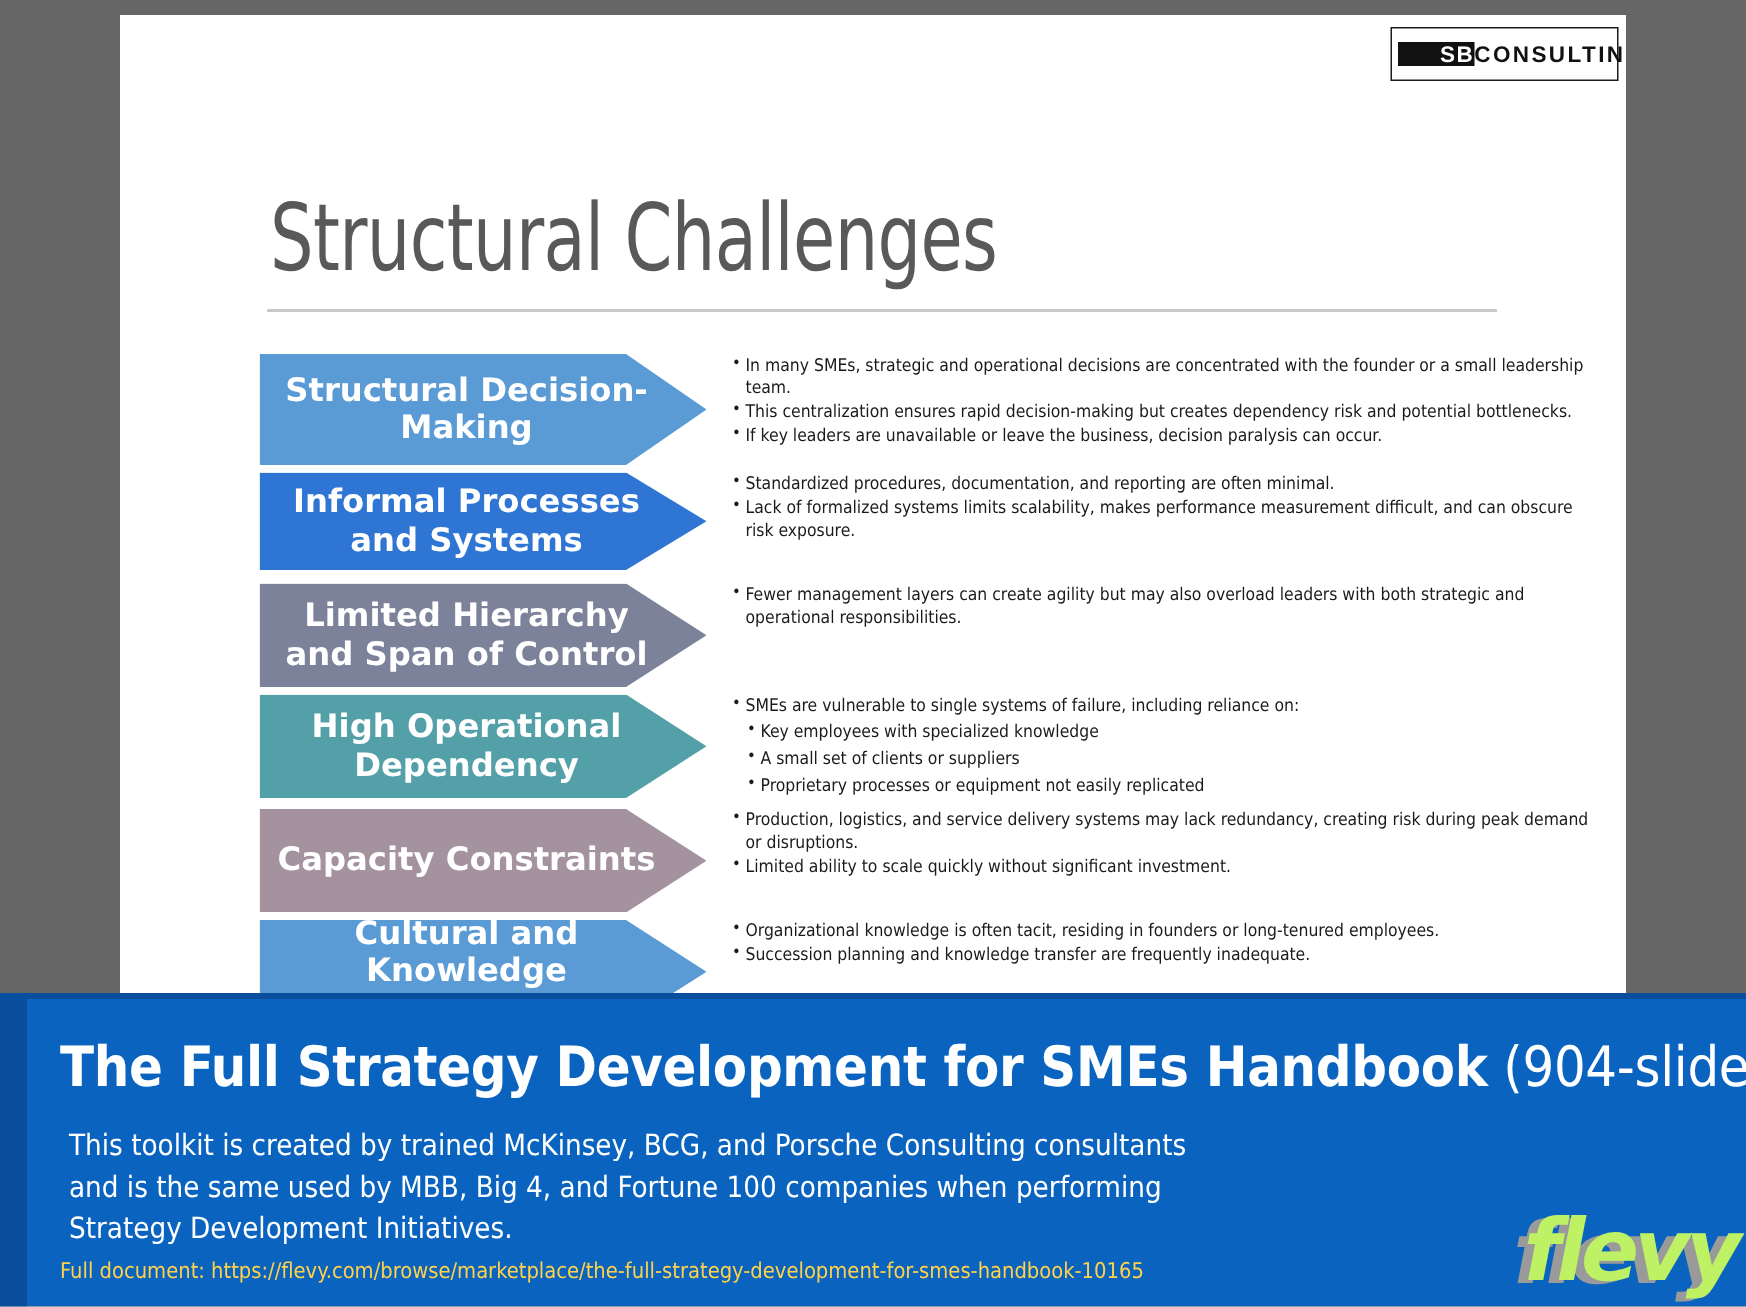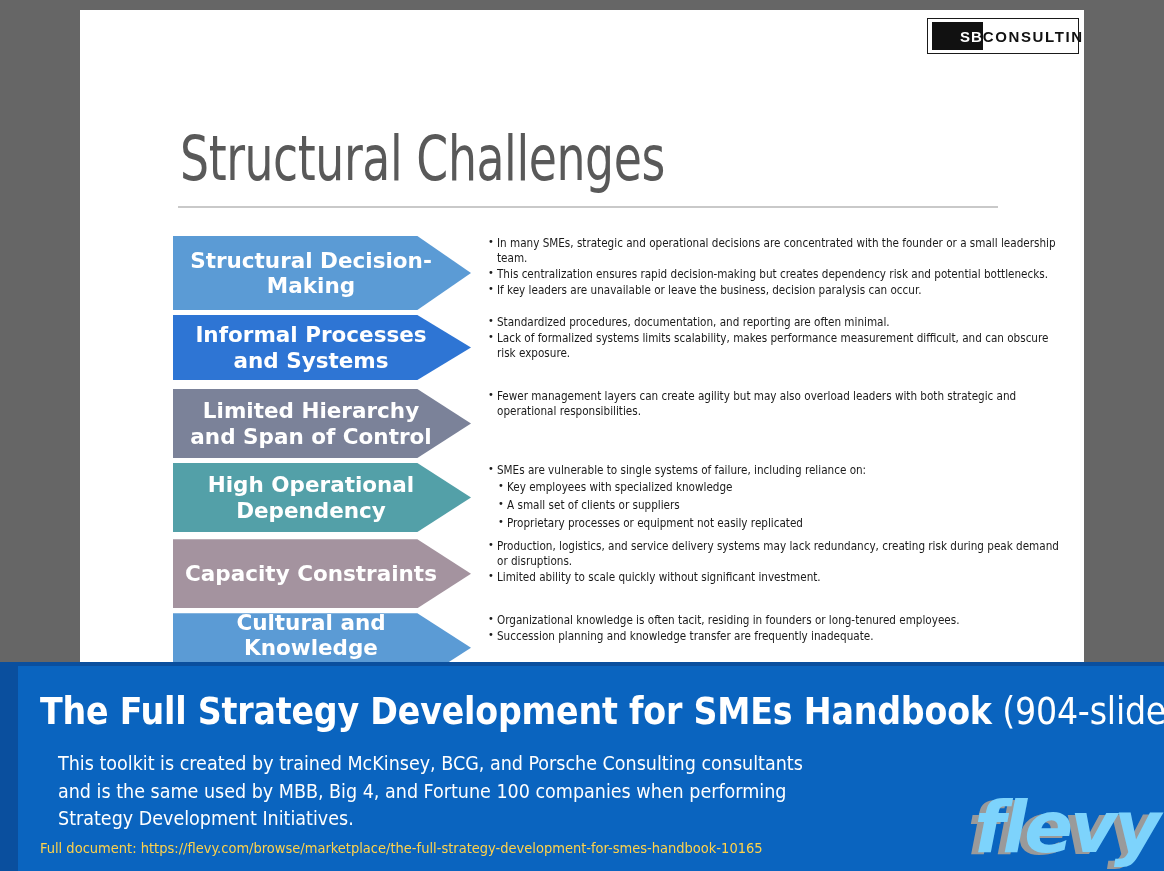--- a/index.html
+++ b/index.html
@@ -34,21 +34,21 @@
     width: 152px;
     height: 36px;
     border: 1.5px solid #1a1a1a;
     background: #ffffff;
     display: flex;
     align-items: center;
     box-sizing: border-box;
   }
   #logo-mark {
     width: 36px;
-    height: 28px;
+    height: 16px;
     margin-left: 4px;
     background: #111111;
     color: #ffffff;
     font-size: 15px;
     font-weight: bold;
     letter-spacing: 1px;
     display: flex;
     align-items: center;
     justify-content: center;
     font-family: "Liberation Sans", sans-serif;
@@ -180,45 +180,45 @@
     font-size: 37px;
     color: #ffffff;
     font-family: "DejaVu Sans Condensed", "Liberation Sans Narrow", "Liberation Sans", sans-serif;
     letter-spacing: -0.2px;
   }
   #banner-title .bold { font-weight: bold; }
   #banner-title .light { font-weight: 400; }
 
   #banner-desc {
     position: absolute;
-    left: 40px;
+    left: 28px;
     top: 84px;
     width: 780px;
     color: #ffffff;
     font-size: 19.5px;
     line-height: 1.42;
     font-family: "DejaVu Sans Condensed", "Liberation Sans Narrow", "Liberation Sans", sans-serif;
   }
   #banner-link {
     position: absolute;
     left: 22px;
     top: 174px;
     color: #ffd24a;
     font-size: 14.5px;
     white-space: nowrap;
     font-family: "DejaVu Sans Condensed", "Liberation Sans Narrow", "Liberation Sans", sans-serif;
   }
   #flevy-logo {
     position: absolute;
     right: 6px;
     bottom: 8px;
-    font-size: 72px;
+    font-size: 57px;
     font-weight: bold;
     font-style: italic;
-    color: #7dd3fc;
+    color: #bef264;
     font-family: "DejaVu Sans", "Liberation Sans", sans-serif;
     letter-spacing: -3px;
     text-shadow: -7px 2px 0 #9a9a9a;
     line-height: 1;
     margin-left: 19px;
   }
 </style>
 </head>
 <body>
 

